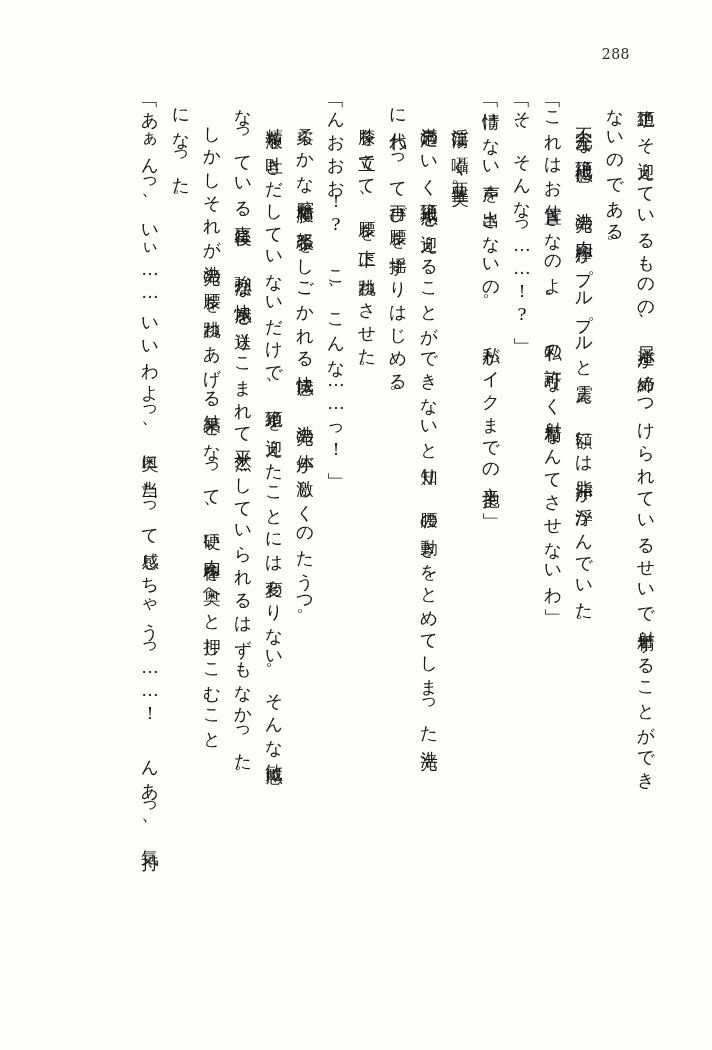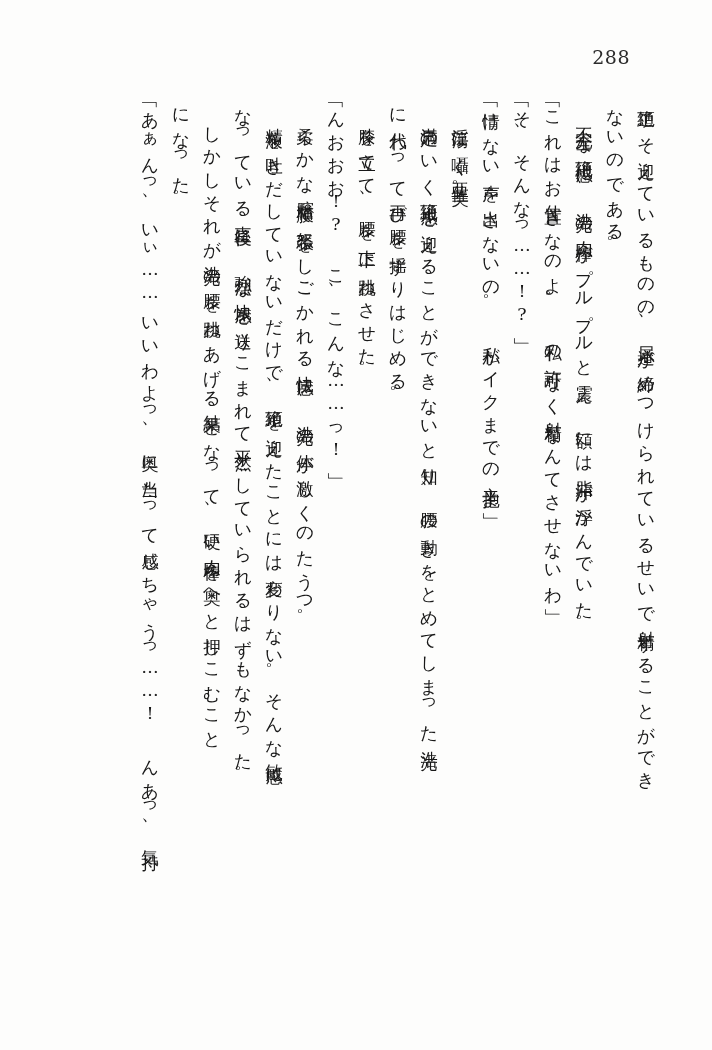--- a/index.html
+++ b/index.html
@@ -18,21 +18,21 @@
     position: relative;
     width: 712px;
     height: 1050px;
     background: #fdfdfc;
     box-sizing: border-box;
   }
   .page-number {
     position: absolute;
     top: 46px;
     right: 82px;
-    font-size: 19px;
+    font-size: 14px;
     letter-spacing: 0.5px;
     color: #2b2b2b;
     font-family: "DejaVu Serif", "Liberation Serif", serif;
   }
   .text-body {
     position: absolute;
     top: 96px;
     left: 58px;
     right: 58px;
     height: 880px;

